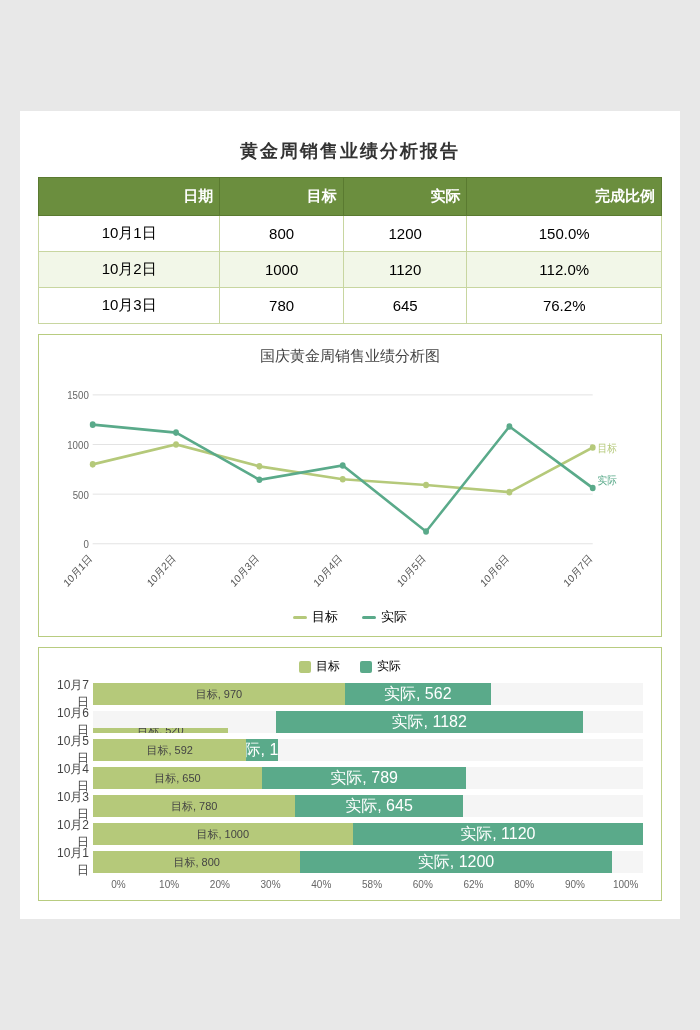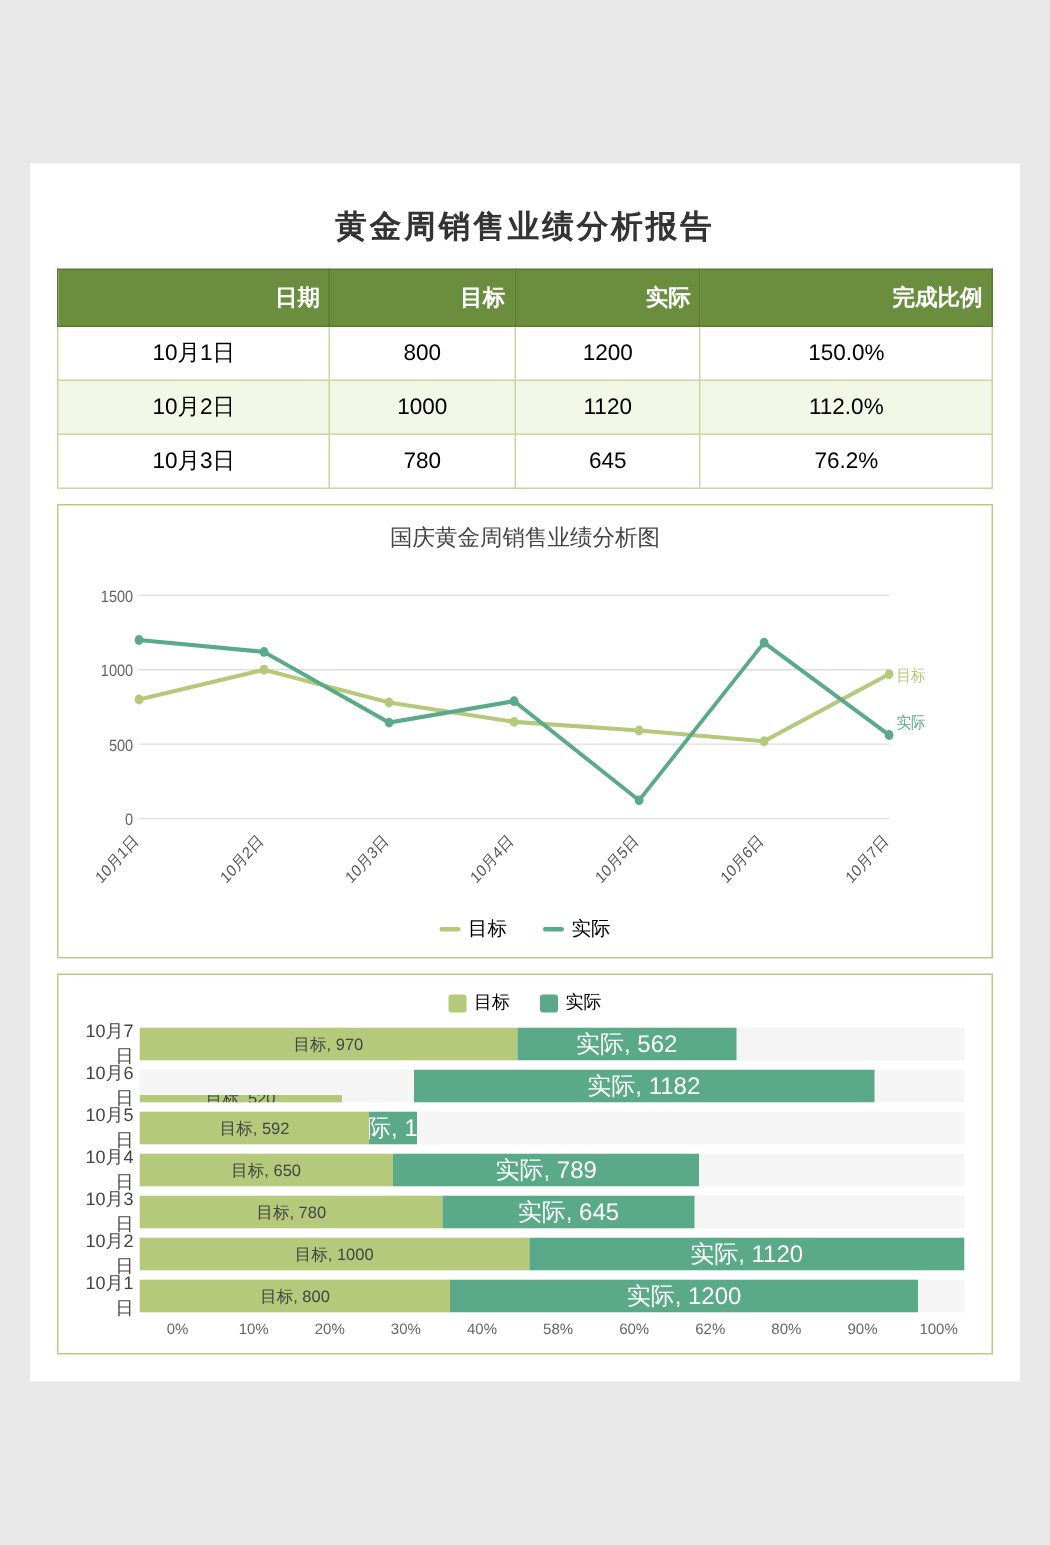--- a/index.html
+++ b/index.html
@@ -12,21 +12,21 @@
       align-items: center;
       justify-content: center;
     }
     .container {
       background: #fff;
       width: 660px;
       padding: 18px 18px 18px 18px;
     }
     .report-title {
       text-align: center;
-      font-size: 21px;
+      font-size: 18px;
       font-weight: bold;
       color: #333;
       padding: 10px 0 14px 0;
       letter-spacing: 2px;
     }
     
     .data-table {
       width: 100%;
       border-collapse: collapse;
       margin-bottom: 0;

